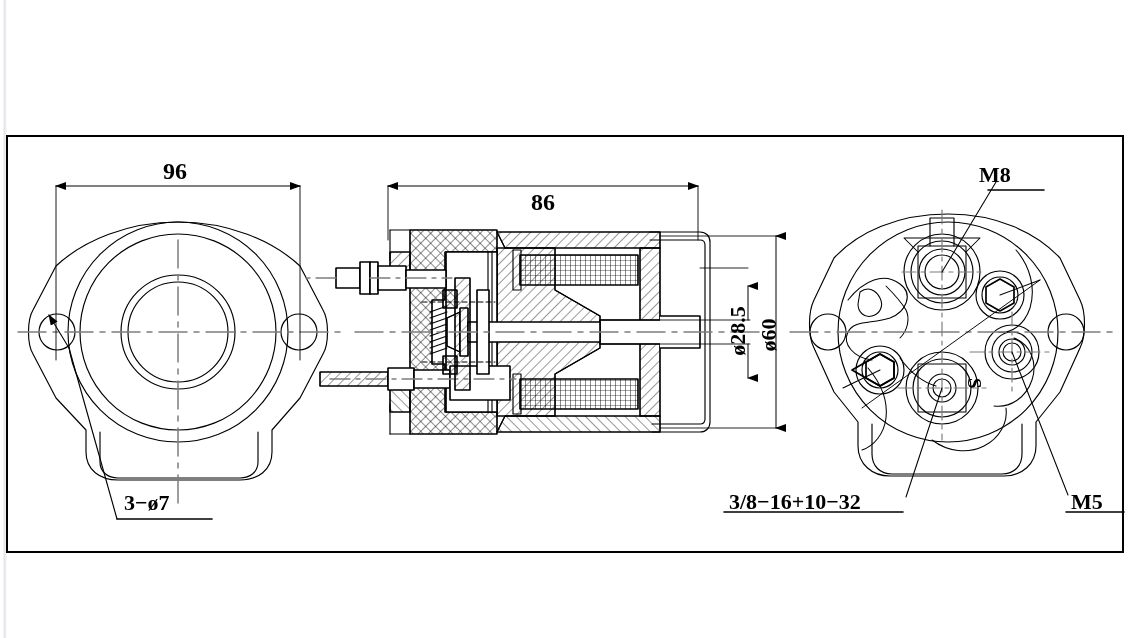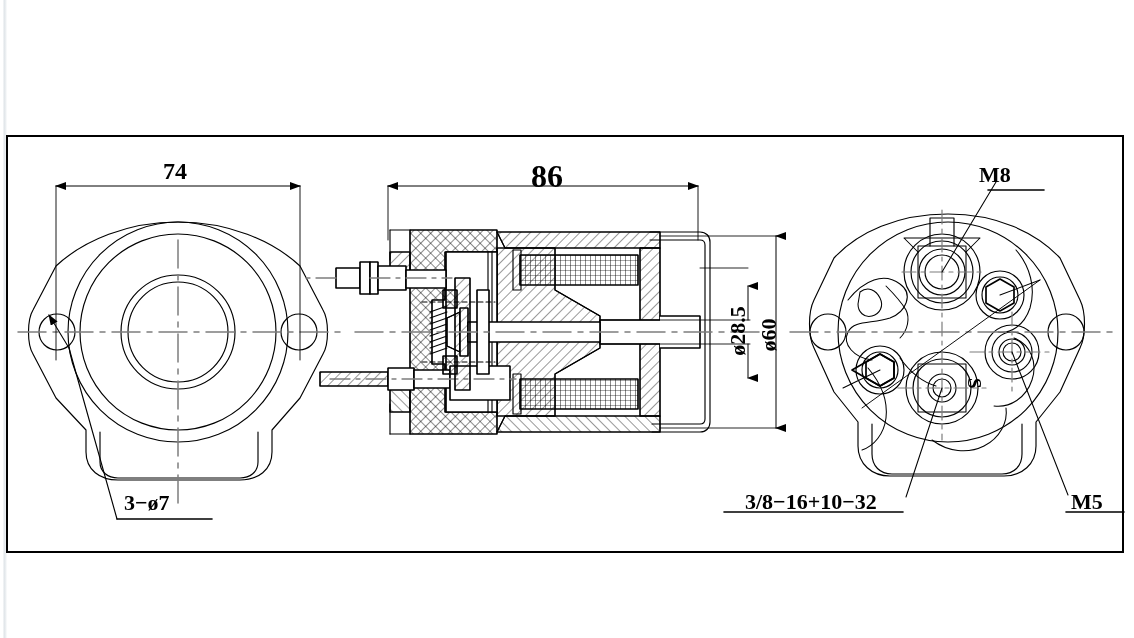--- a/index.html
+++ b/index.html
@@ -7,21 +7,21 @@
   body{font-family:"Liberation Serif",serif;}
   #root{position:relative;width:1134px;height:638px;background:#ffffff;overflow:hidden;}
   #leftgutter{position:absolute;left:0;top:0;width:7px;height:638px;
     background:linear-gradient(to right,#ffffff 0px,#ffffff 3px,#dfe4e8 4px,#eef1f3 6px,#ffffff 7px);}
   #frame{position:absolute;left:6px;top:135px;width:1118px;height:418px;
     border:2.5px solid #000;box-sizing:border-box;background:#fff;}
   #canvas{position:absolute;left:0;top:0;width:1134px;height:638px;}
   .dimtext{position:absolute;font-family:"Liberation Serif",serif;font-weight:bold;color:#000;
     white-space:nowrap;}
   .lbl74{font-size:24px;}
-  .lbl86{font-size:32px;}
+  .lbl86{font-size:24px;margin-top:31px;}
   .lblsm{font-size:22px;}
   .rot{transform-origin:50% 50%;}
 </style>
 </head>
 <body>
 
 <div id="root">
 
   <div id="leftgutter"></div>
 
@@ -346,29 +346,29 @@
         </g>
         <g>
           <line x1="862" y1="408" x2="1040" y2="280" stroke-width="0.95"></line>
         </g>
       </g>
     </g>
 
     <text x="968" y="378" font-family="Liberation Serif, serif" font-size="19" font-weight="bold" fill="#000" transform="rotate(90 968 378)">S</text>
   </svg>
 
-  <div class="dimtext lbl74" style="left:163px;top:158px;">74</div>
+  <div class="dimtext lbl74" style="left:163px;top:158px;">96</div>
 
   <div class="dimtext lbl86" style="left:531px;top:158px;">86</div>
 
   <div class="dimtext lblsm rot" style="left:713px;top:318px;transform:rotate(-90deg);">ø28.5</div>
 
   <div class="dimtext lblsm rot" style="left:752px;top:322px;transform:rotate(-90deg);">ø60</div>
 
   <div class="dimtext lblsm" style="left:124px;top:490px;">3−ø7</div>
 
   <div class="dimtext lblsm" style="left:979px;top:162px;">M8</div>
 
-  <div class="dimtext lblsm" style="left:729px;top:489px;margin-left:16px;">3/8−16+10−32</div>
+  <div class="dimtext lblsm" style="left:729px;top:489px;">3/8−16+10−32</div>
 
   <div class="dimtext lblsm" style="left:1071px;top:489px;font-family:Liberation Serif, serif;">M5</div>
 
 </div>
 
 </body></html>

